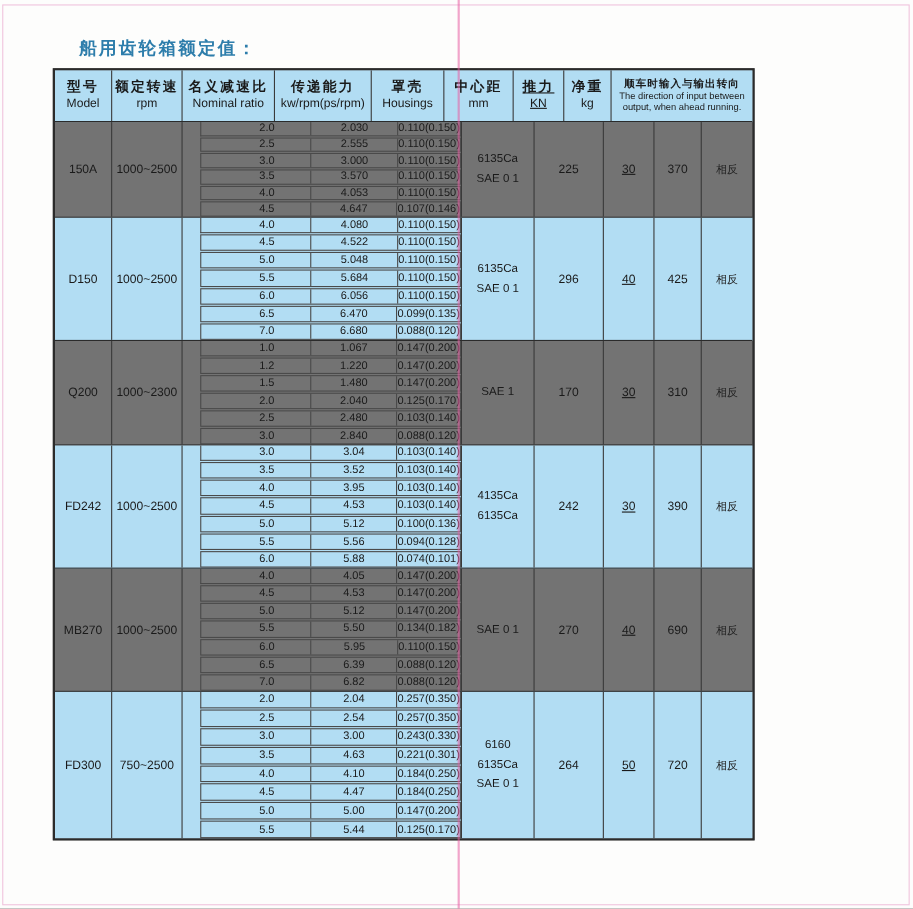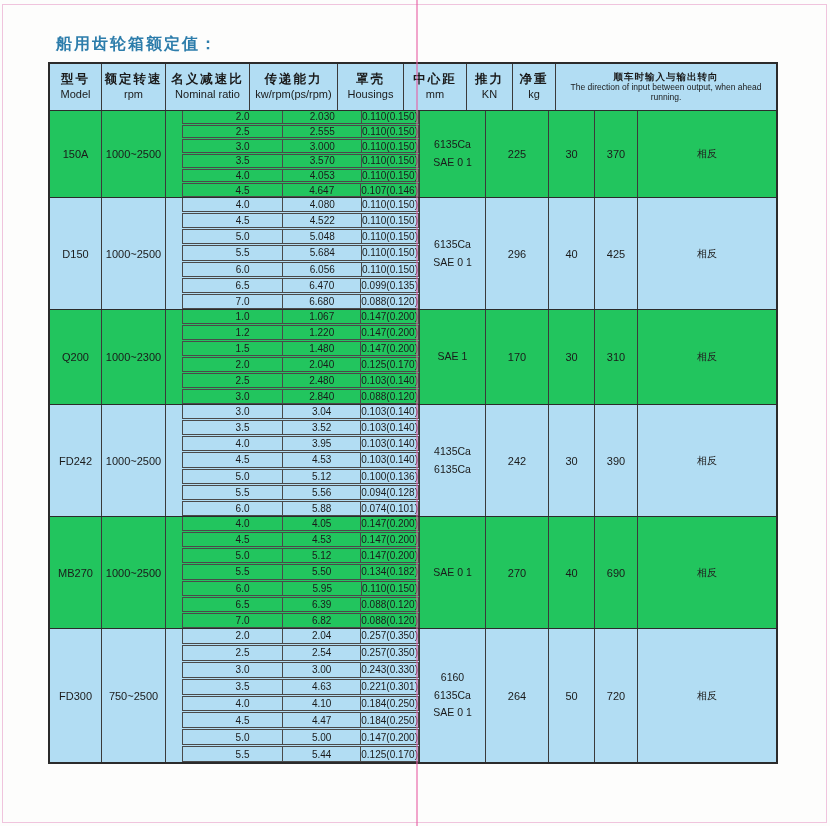--- a/index.html
+++ b/index.html
@@ -11,43 +11,43 @@
   }
   .page-frame {
     position:absolute; left:2px; top:4px; width:823px; height:817px;
     border:1px solid #f0c4dd; pointer-events:none; z-index:6;
   }
   .fold-line {
     position:absolute; top:0; left:416px; width:2px; height:826px;
     background:rgba(231,92,163,0.55); z-index:7; pointer-events:none;
   }
   .title {
-    position:absolute; left:56px; top:34px; margin:0;
+    position:absolute; left:72px; top:34px; margin:0;
     font-size:16px; font-weight:bold; letter-spacing:2px;
     color:#2d7dab;
   }
   .gear-table {
-    position:absolute; left:48px; top:62px; width:730px;
+    position:absolute; left:48px; top:62px; width:638px;
     border:2px solid #2b2b2b; box-sizing:border-box;
-    background:#22c55e;
+    background:#737373;
   }
   .thead { display:flex; height:46px; background:#b2ddf3; border-bottom:1.5px solid #2b2b2b; }
   .hcell {
     display:flex; flex-direction:column; justify-content:center; align-items:center;
     border-right:1px solid #3a3a3a; box-sizing:border-box; text-align:center; line-height:1.25;
   }
   .hcell:last-child { border-right:none; }
   .hzh { font-size:12.5px; font-weight:bold; letter-spacing:2px; }
   .hen { font-size:11px; }
   .hcell.dir .hzh { font-size:9.5px; letter-spacing:1px; }
   .hcell.dir .hen { font-size:8.5px; line-height:1.15; padding:0 3px; }
   
   .c-model { width:52px; } .c-rpm { width:64px; }
   .c-nom { width:84px; } .c-act { width:82px; } .c-cap { width:88px; }
-  .c-house { width:66px; } .c-mm { width:63px; } .c-kn { width:46px; }
+  .c-house { width:66px; } .c-mm { width:63px; } .c-kn { width:46px;text-decoration:underline; }
   .c-kg { width:43px; } .c-dir { flex:1; }
   .group { display:flex; border-bottom:1.5px solid #2b2b2b; box-sizing:border-box; }
   .group:last-child { border-bottom:none; }
   .group.shaded { background:#b2ddf3; }
   .gcell {
     display:flex; flex-direction:column; justify-content:center; align-items:center;
     border-right:1px solid #3a3a3a; box-sizing:border-box;
     font-size:11px; text-align:center;
   }
   .gcell:last-child { border-right:none; }

